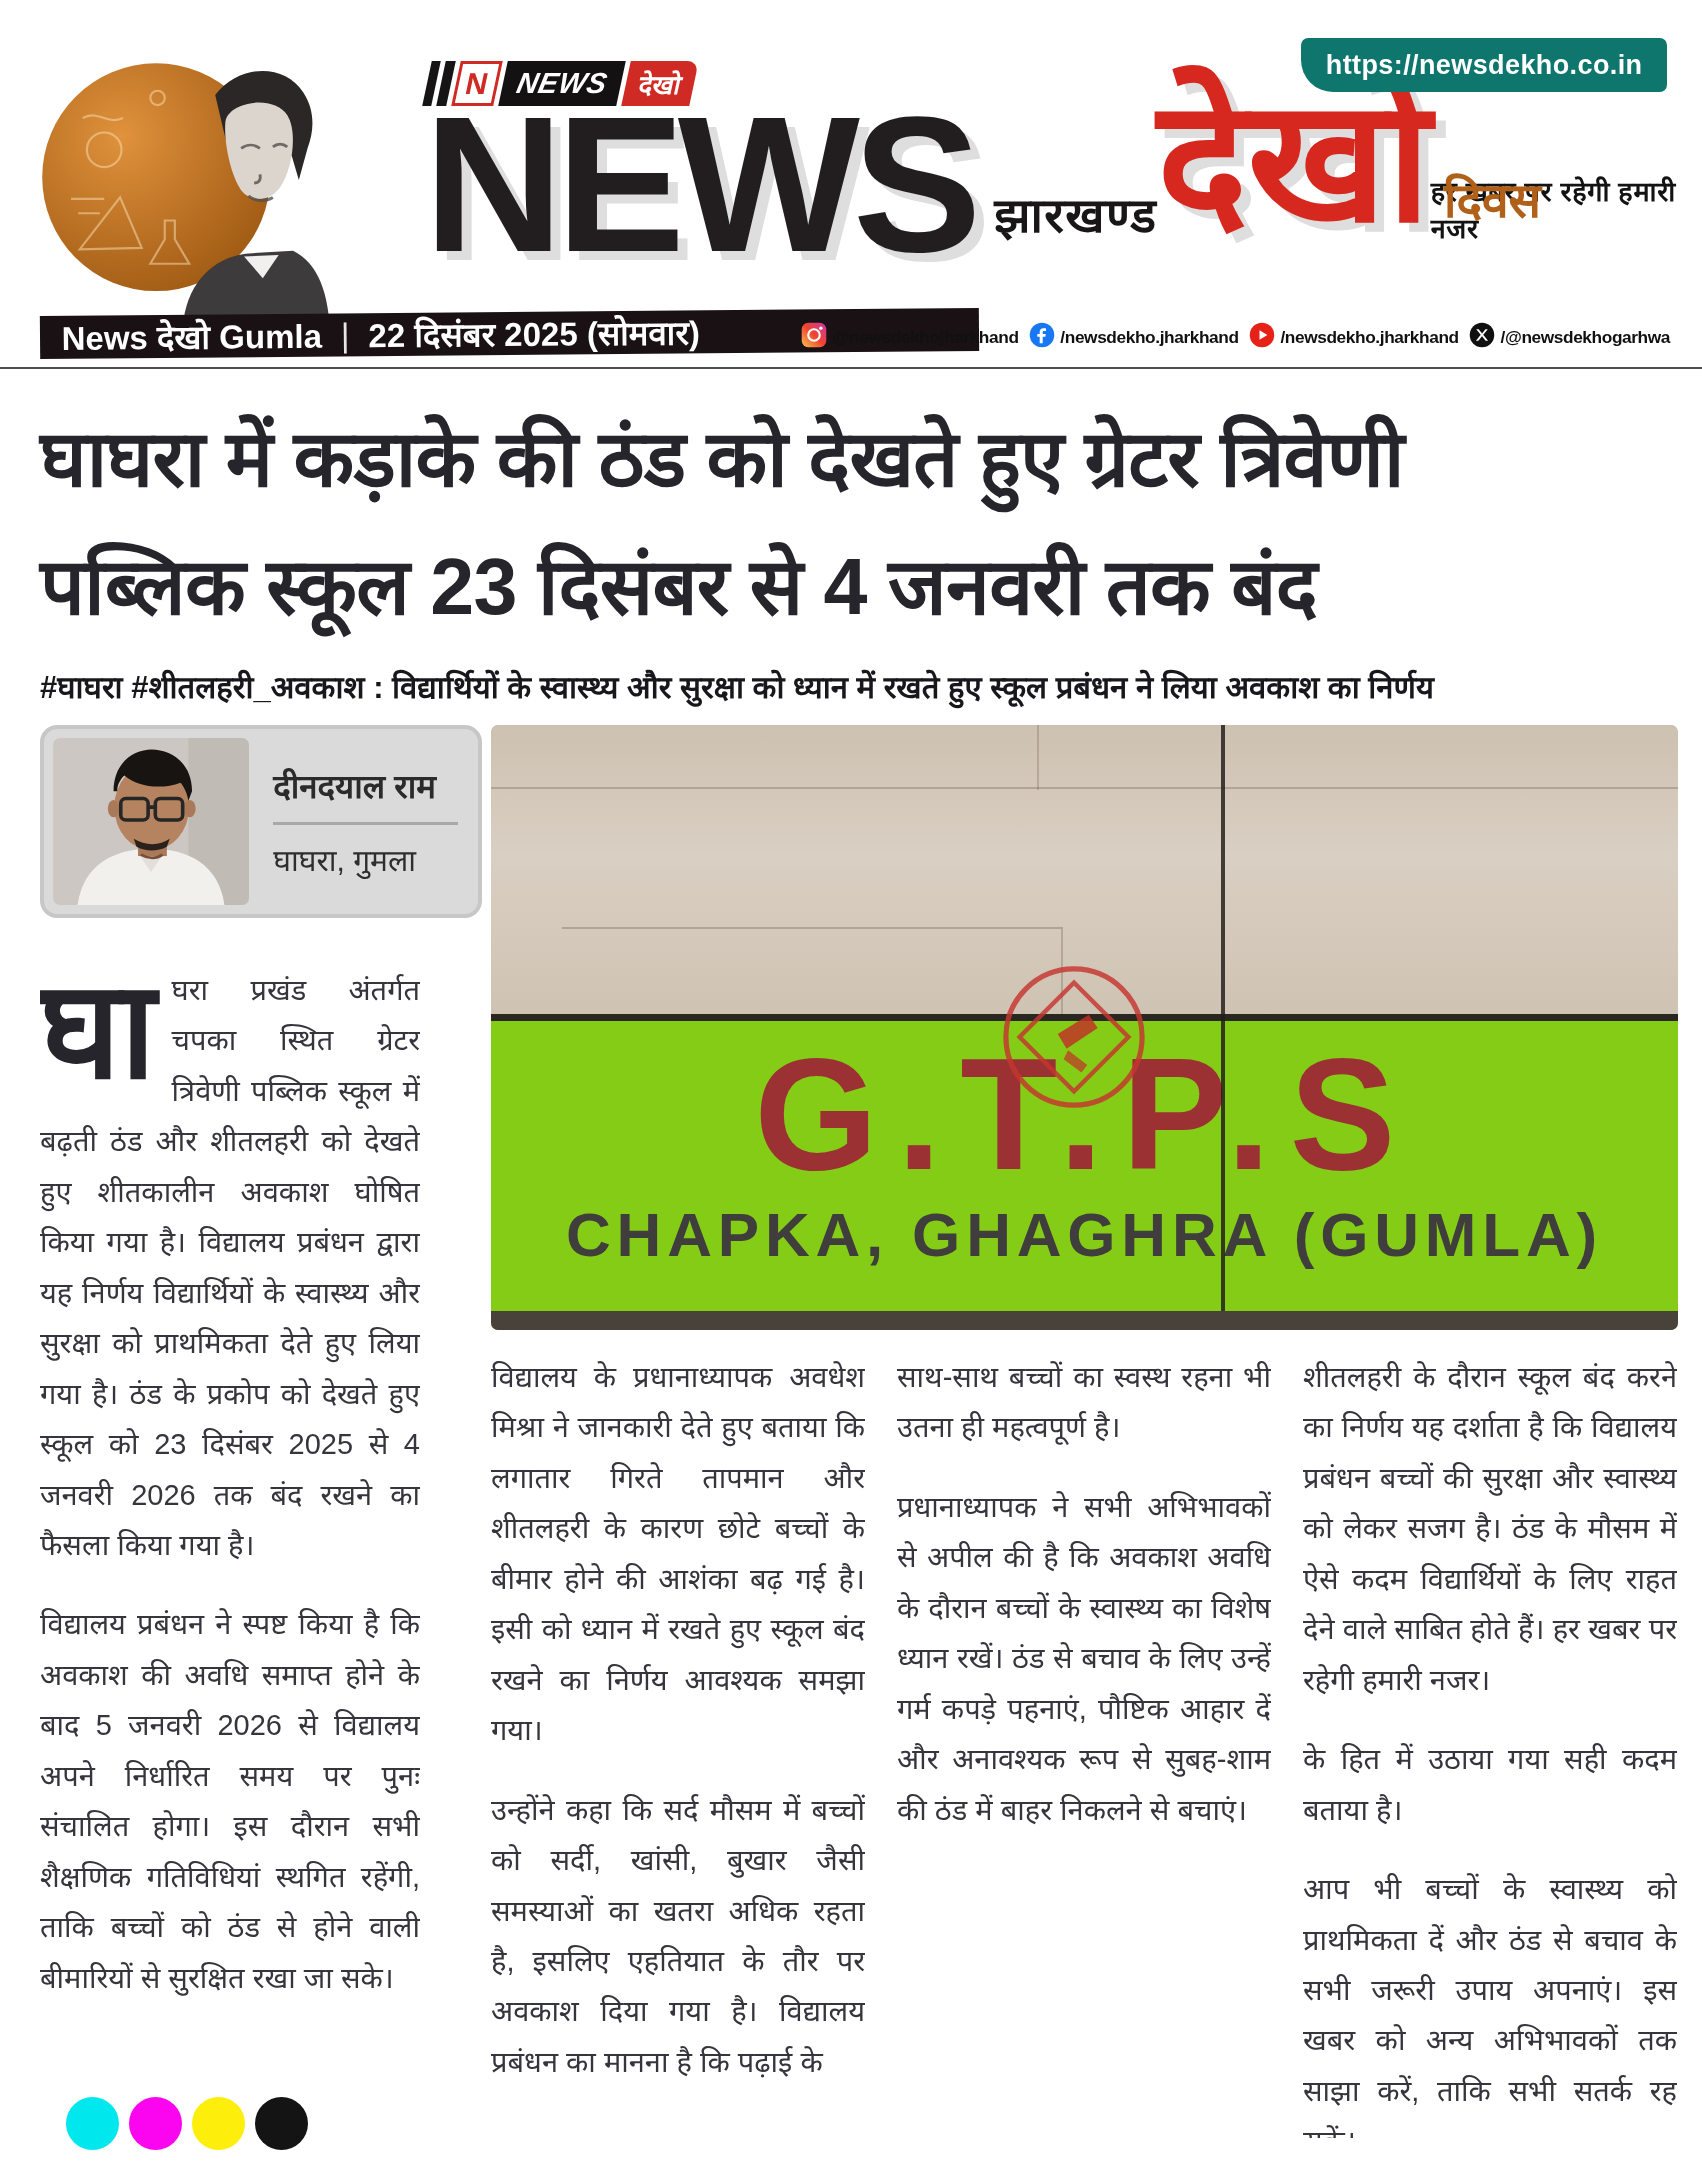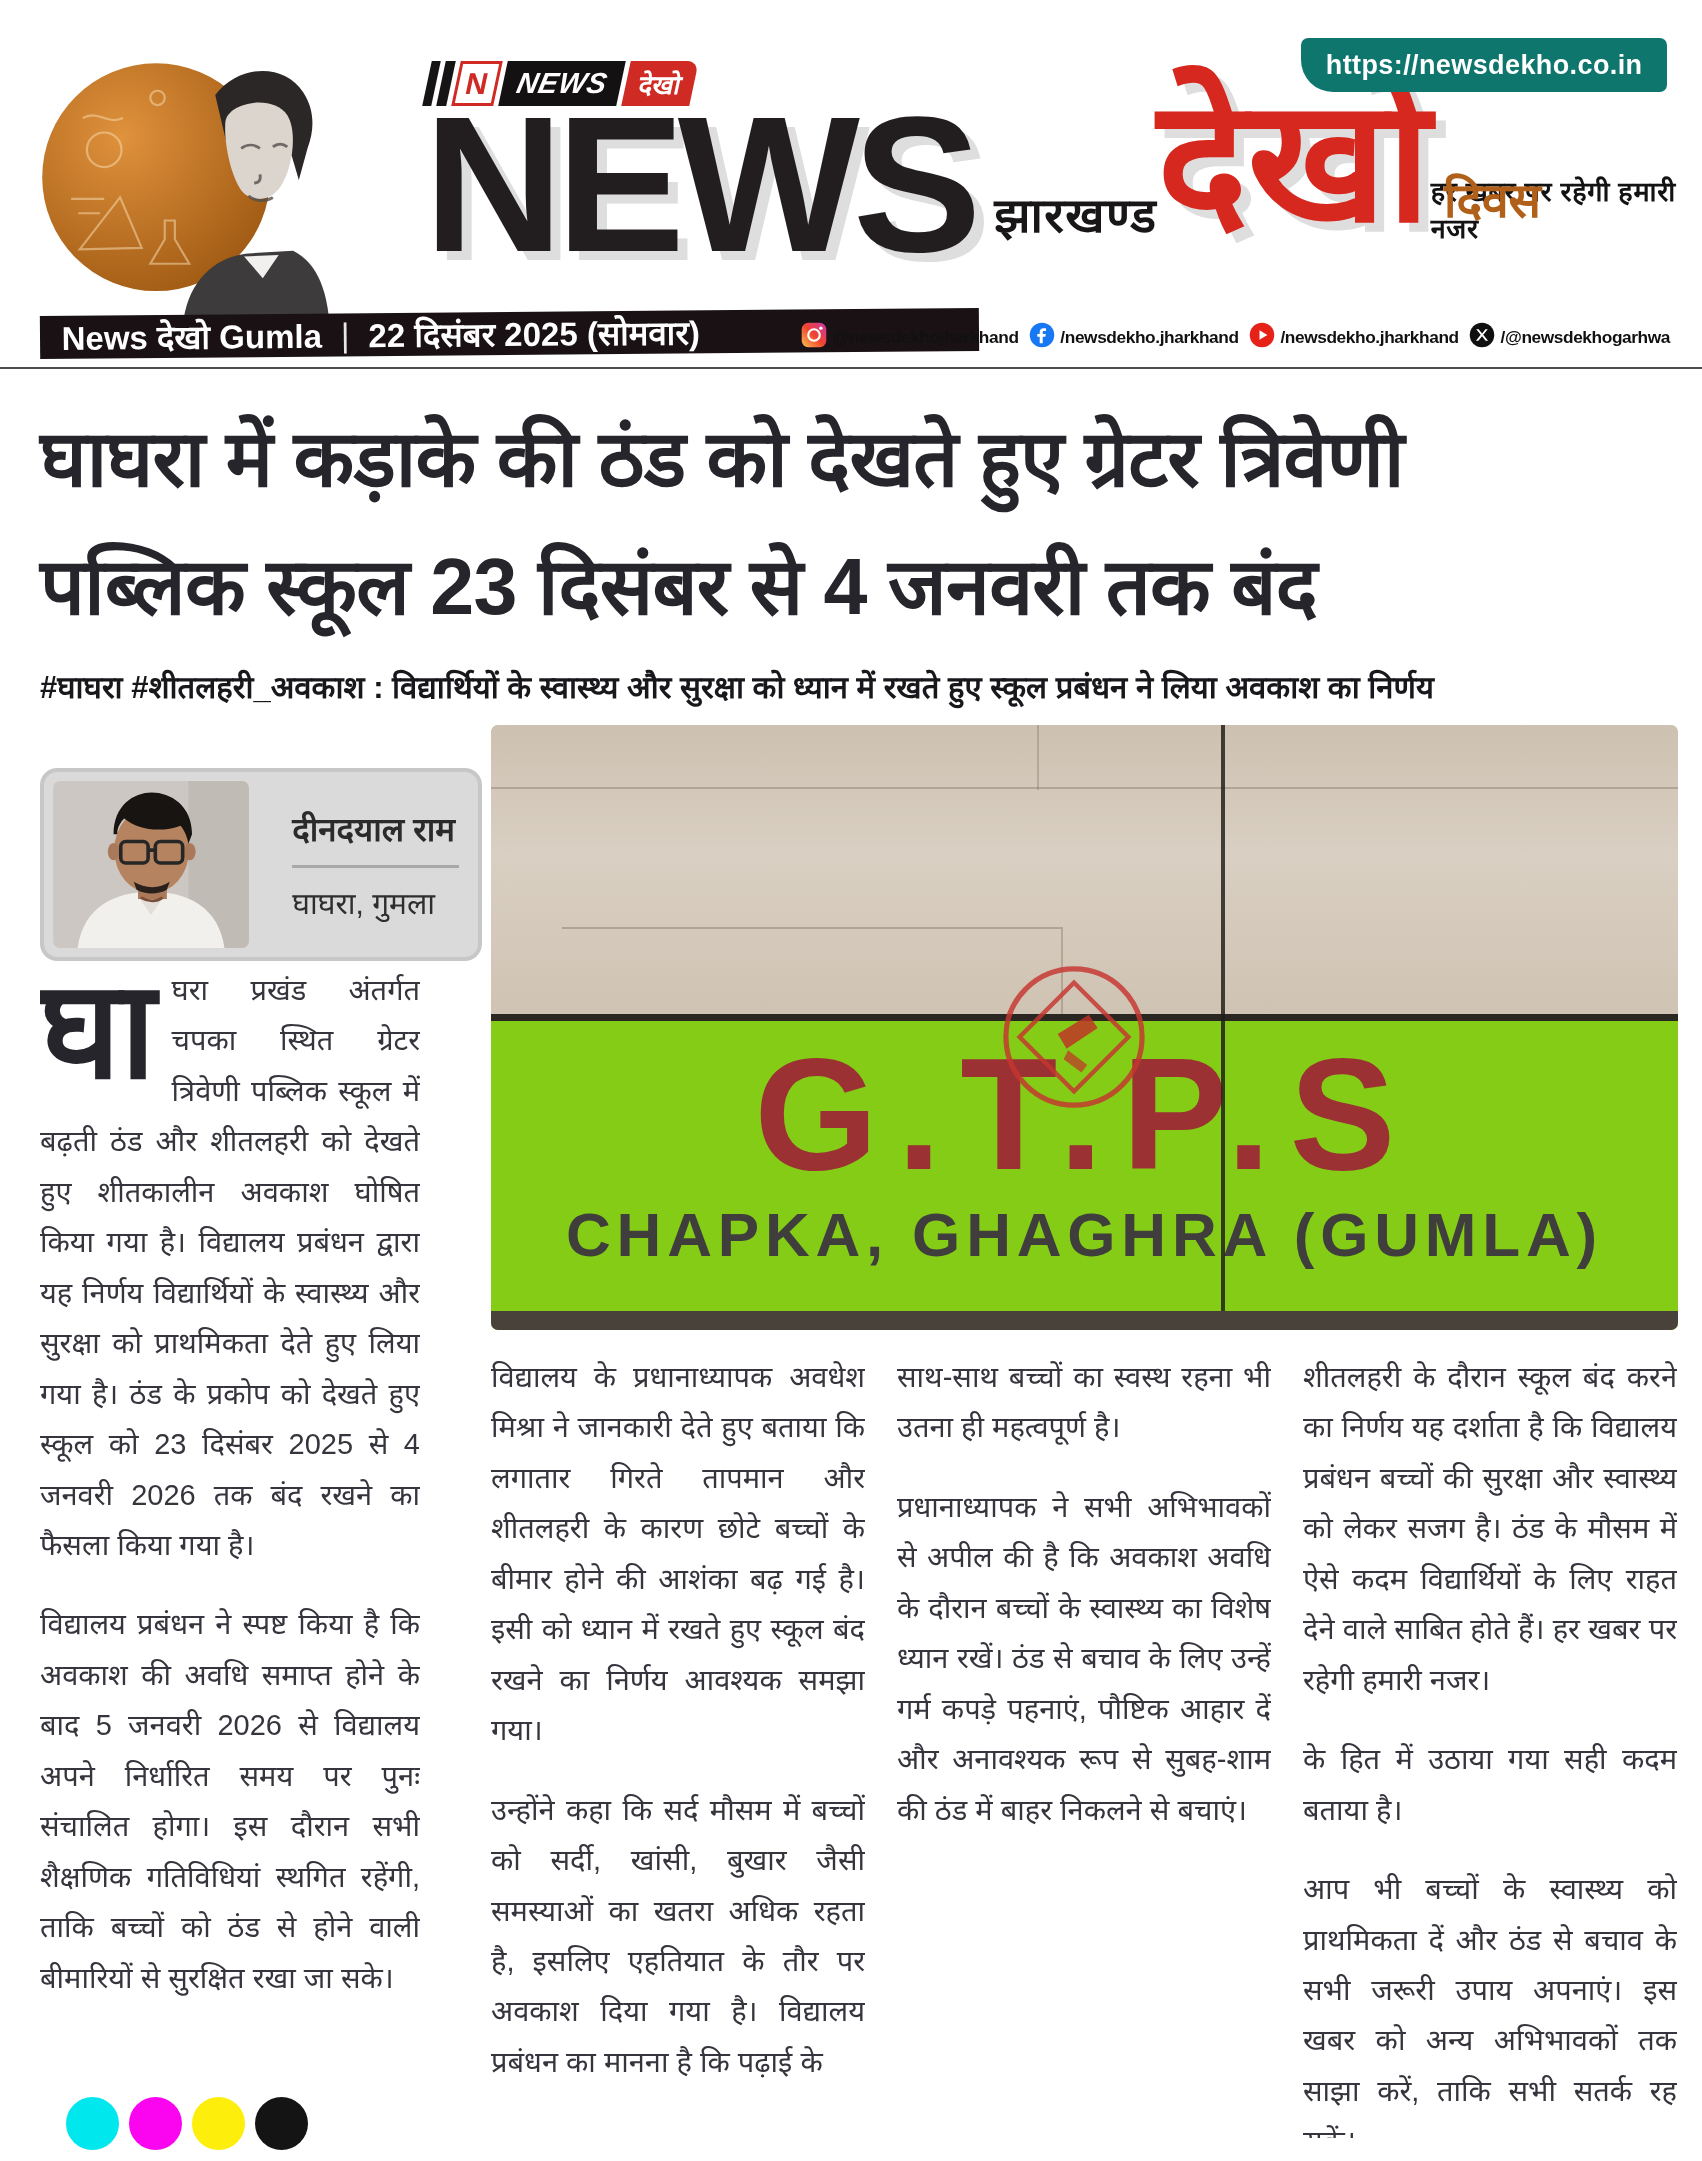--- a/index.html
+++ b/index.html
@@ -42,23 +42,23 @@
   .social-item svg{width:26px;height:26px;display:block;}
   .rule{position:absolute;left:0;top:367px;width:1703px;border-top:2.9px solid #4e4e4e;}
 
   
   .headline{position:absolute;left:40px;top:395px;width:1627px;font-size:79px;font-weight:900;
             color:#26252b;line-height:1.62;letter-spacing:-0.7px;}
   .subheadline{position:absolute;left:40px;top:665px;width:1627px;font-size:31px;font-weight:700;
                color:#17171c;}
 
   
-  .author-card{position:absolute;left:40px;top:768px;width:442px;height:193px;background:#dadada;
+  .author-card{position:absolute;left:40px;top:725px;width:442px;height:193px;background:#dadada;
                border:4.3px solid #c7c7c7;border-radius:17.3px;box-sizing:border-box;padding:8.7px;
-               display:flex;gap:19px;}
+               display:flex;}
   .author-photo{width:196px;height:167px;border-radius:7.2px;overflow:hidden;flex:none;}
   .author-info{flex:1;display:flex;flex-direction:column;justify-content:center;padding-left:24.5px;}
   .author-name{font-size:33px;font-weight:800;color:#2b2b2b;}
   .author-divider{border-top:3.6px solid #a8a8a8;margin:14.4px 0;width:94%;}
   .author-location{font-size:30px;color:#2e2e2e;}
 
   
   .news-photo{position:absolute;left:491px;top:725px;width:1187px;height:605px;border-radius:7.2px;
               overflow:hidden;background:#d8cec1;}
   .photo-wall{position:absolute;left:0;top:0;width:100%;height:289px;

